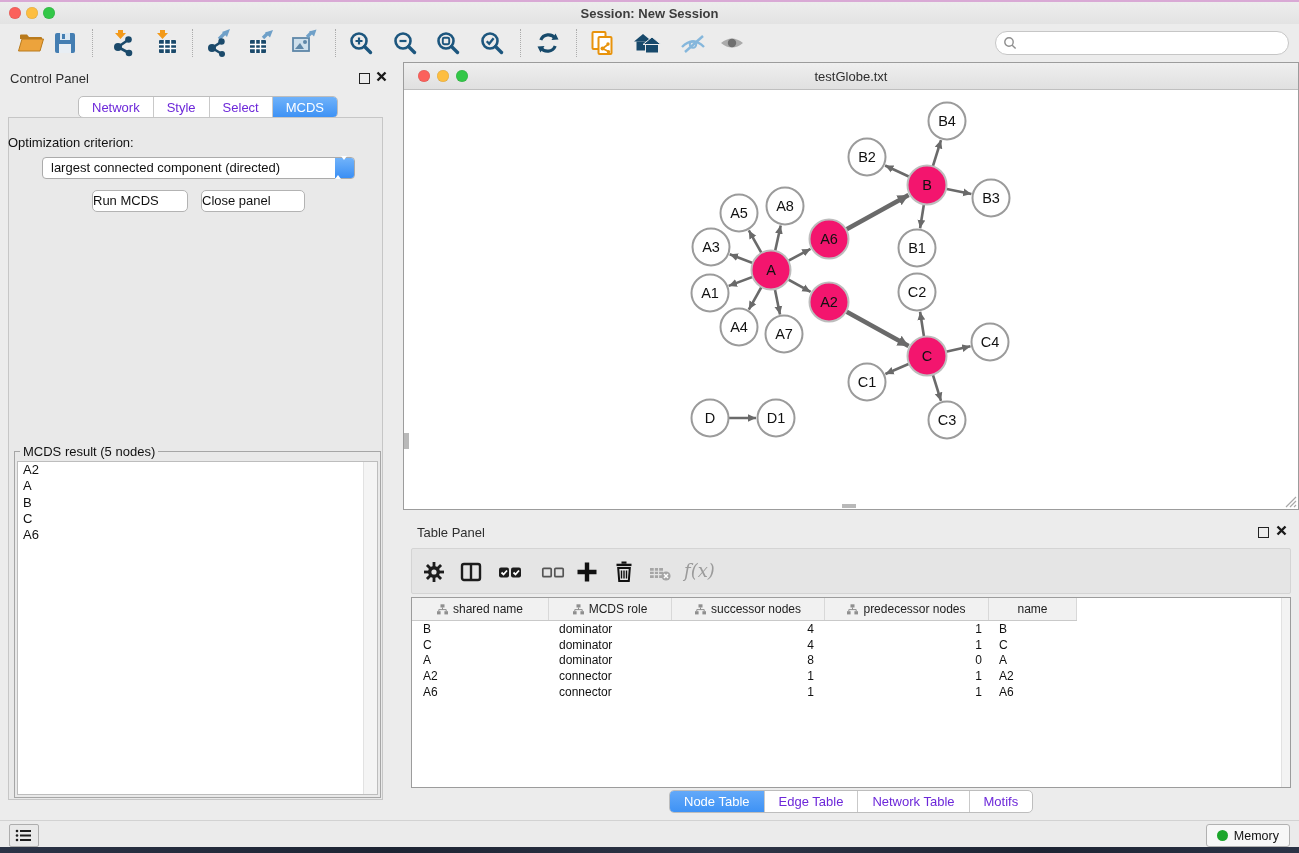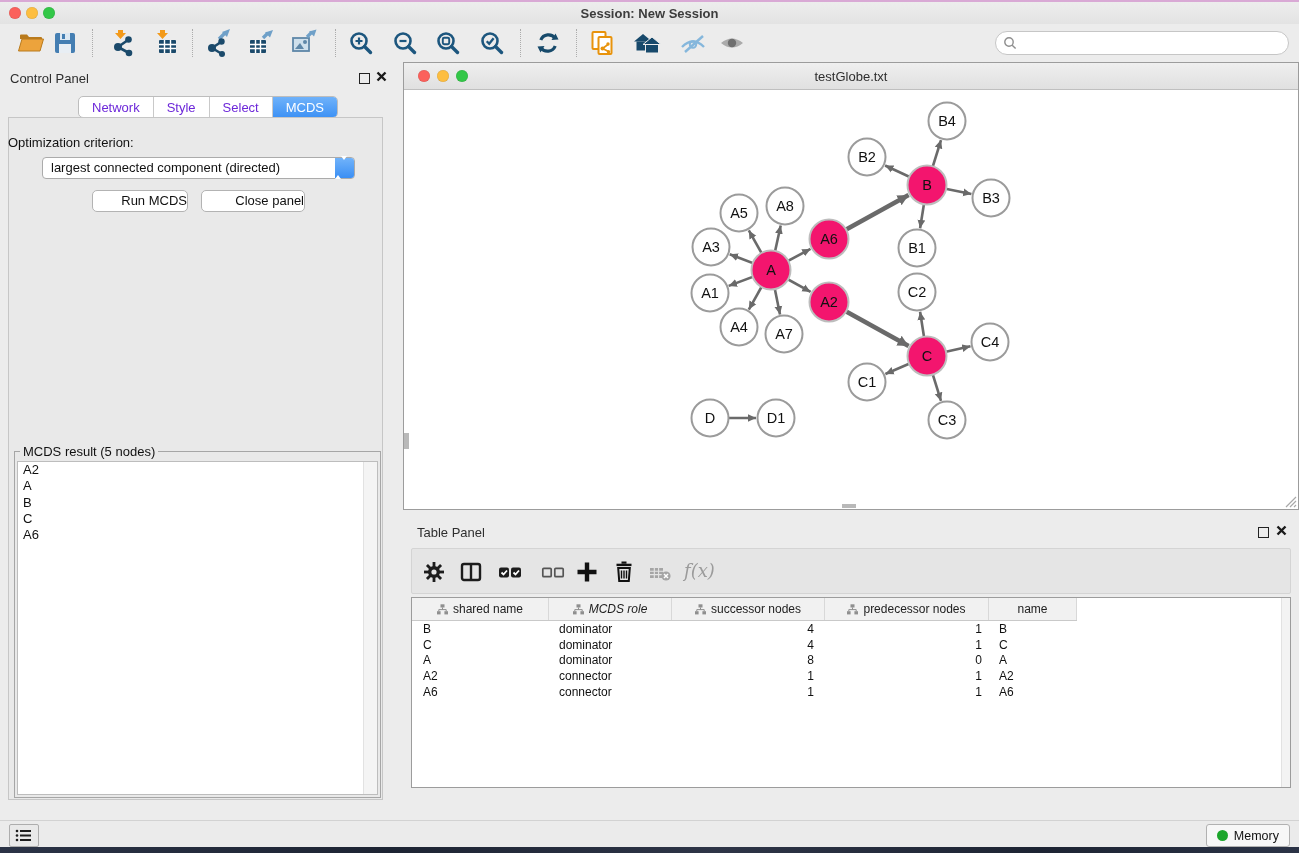--- a/index.html
+++ b/index.html
@@ -40,21 +40,21 @@
   .cp-box{left:8px;top:117px;width:375px;height:683px;background:#E9E9E9;border:1px solid #C6C6C6;box-sizing:border-box;}
   .cp-label{left:8px;top:135px;width:375px;text-align:left;font-size:13px;color:#111;}
   .dropdown{left:42px;top:157px;width:313px;height:22px;background:#fff;border:1px solid #ABABAB;
      border-radius:4px;box-sizing:border-box;font-size:13px;line-height:20px;padding-left:8px;color:#111;}
   .dd-step{position:absolute;right:0;top:0;width:19px;height:20px;border-radius:0 3px 3px 0;
      background:linear-gradient(#71B3FA,#3B8FF4);}
   .chev{width:0;height:0;border-left:3.5px solid transparent;border-right:3.5px solid transparent;margin:0 auto;}
   .chev.up{border-bottom:4px solid #fff;margin-top:4px;}
   .chev.dn{border-top:4px solid #fff;margin-top:3px;}
   .btn{position:absolute;height:22px;background:#fff;border:1px solid #B3B3B3;border-radius:5px;
-     font-size:13px;text-align:right;line-height:20px;box-sizing:border-box;color:#111;}
+     font-size:13px;text-align:left;line-height:20px;box-sizing:border-box;color:#111;}
   .mcds-fieldset{left:14px;top:451px;width:367px;height:347px;border:1px solid #A6A6A6;box-sizing:border-box;}
   .mcds-legend{position:absolute;left:5px;top:-8px;background:#E9E9E9;padding:0 3px;font-size:13px;color:#111;}
   .listbox{position:absolute;left:2px;right:2px;top:9px;bottom:2px;background:#fff;border:1px solid #BDBDBD;overflow:hidden;}
   .scroll-track{position:absolute;top:0;right:0;bottom:0;width:13px;background:#F4F4F4;border-left:1px solid #E2E2E2;}
   .list-item{font-size:13px;line-height:16.3px;padding-left:5px;color:#111;}
 
   
   .net-win{left:403px;top:62px;width:896px;height:448px;background:#fff;border:1px solid #9C9C9C;box-sizing:border-box;}
   .net-titlebar{position:absolute;left:0;top:0;right:0;height:26px;background:linear-gradient(#EFEFEF,#E0E0E0);
      border-bottom:1px solid #BFBFBF;}
@@ -487,21 +487,21 @@
     <div class="tbl-header">
         <div class="th" style="width: 137px;">
           <svg width="11" height="11" viewBox="0 0 11 11">
             <rect x="3.5" y="0.3" width="4" height="3.2" fill="#8F8F8F"></rect>
             <path d="M5.5 3.5 V5.6 M1.8 5.6 H9.2 M1.8 5.6 V7.2 M9.2 5.6 V7.2" stroke="#8F8F8F" fill="none"></path>
             <rect x="0" y="7.2" width="3.6" height="3.2" fill="#8F8F8F"></rect>
             <rect x="7.4" y="7.2" width="3.6" height="3.2" fill="#8F8F8F"></rect>
           </svg>
           <span>shared name</span>
         </div>
-        <div class="th" style="width: 123px; font-style: italic;">
+        <div class="th" style="width: 123px;">
           <svg width="11" height="11" viewBox="0 0 11 11">
             <rect x="3.5" y="0.3" width="4" height="3.2" fill="#8F8F8F"></rect>
             <path d="M5.5 3.5 V5.6 M1.8 5.6 H9.2 M1.8 5.6 V7.2 M9.2 5.6 V7.2" stroke="#8F8F8F" fill="none"></path>
             <rect x="0" y="7.2" width="3.6" height="3.2" fill="#8F8F8F"></rect>
             <rect x="7.4" y="7.2" width="3.6" height="3.2" fill="#8F8F8F"></rect>
           </svg>
           <span>MCDS role</span>
         </div>
         <div class="th" style="width: 153px;">
           <svg width="11" height="11" viewBox="0 0 11 11">
@@ -558,20 +558,26 @@
           <div class="td l" style="width: 137px; padding-left: 11px;">A6</div>
           <div class="td l" style="width: 123px; padding-left: 10px;">connector</div>
           <div class="td r" style="width: 153px; padding-right: 11px;">1</div>
           <div class="td r" style="width: 164px; padding-right: 7px;">1</div>
           <div class="td l" style="width: 88px; padding-left: 10px;">A6</div>
         </div>
       </div>
     <div class="tbl-scroll"></div>
   </div>
 
+  <div class="seg bot-tabs">
+    <span class="tp-tab sel">Node Table</span>
+    <span class="tp-tab">Edge Table</span>
+    <span class="tp-tab">Network Table</span>
+    <span class="tp-tab">Motifs</span>
+  </div>
 
   <div class="abs statusbar">
     <span class="list-btn">
       <svg width="28" height="21" viewBox="0 0 28 21">
           <g fill="#1d1d1d">
             <circle cx="7" cy="6" r="1.3"></circle>
             <rect x="10" y="5" width="11" height="2"></rect>
             <circle cx="7" cy="10.5" r="1.3"></circle>
             <rect x="10" y="9.5" width="11" height="2"></rect>
             <circle cx="7" cy="15" r="1.3"></circle>

